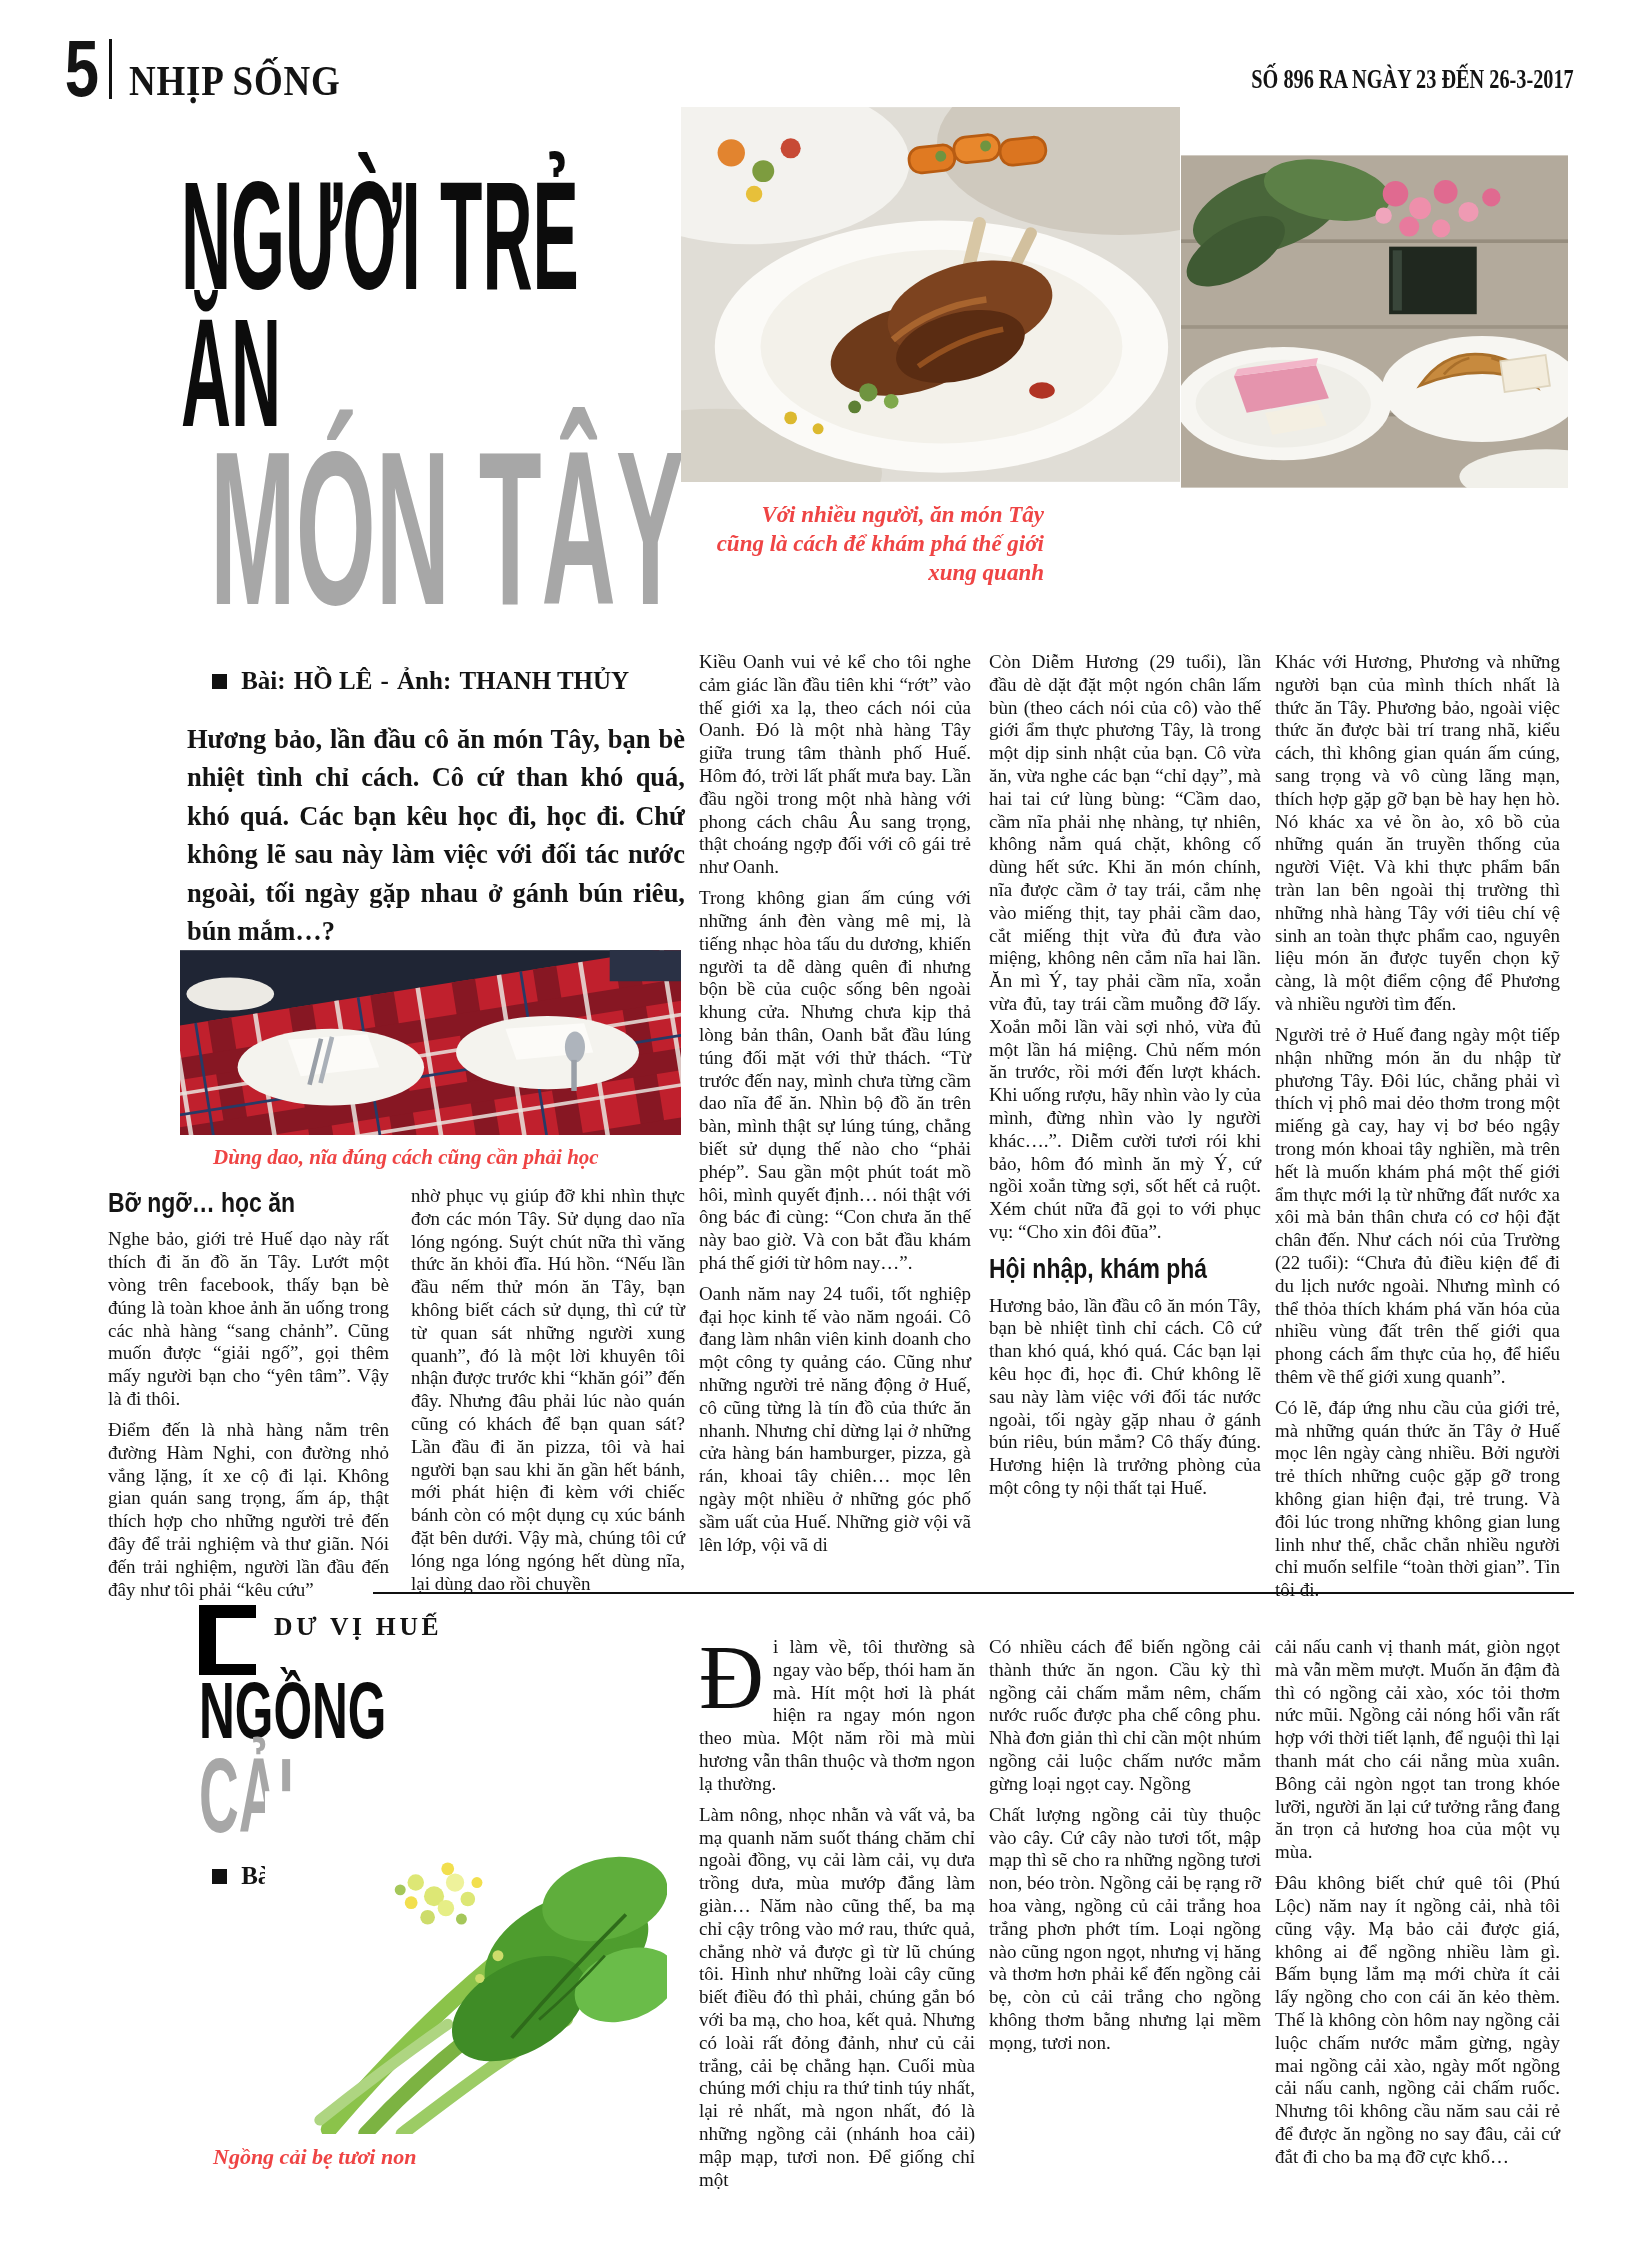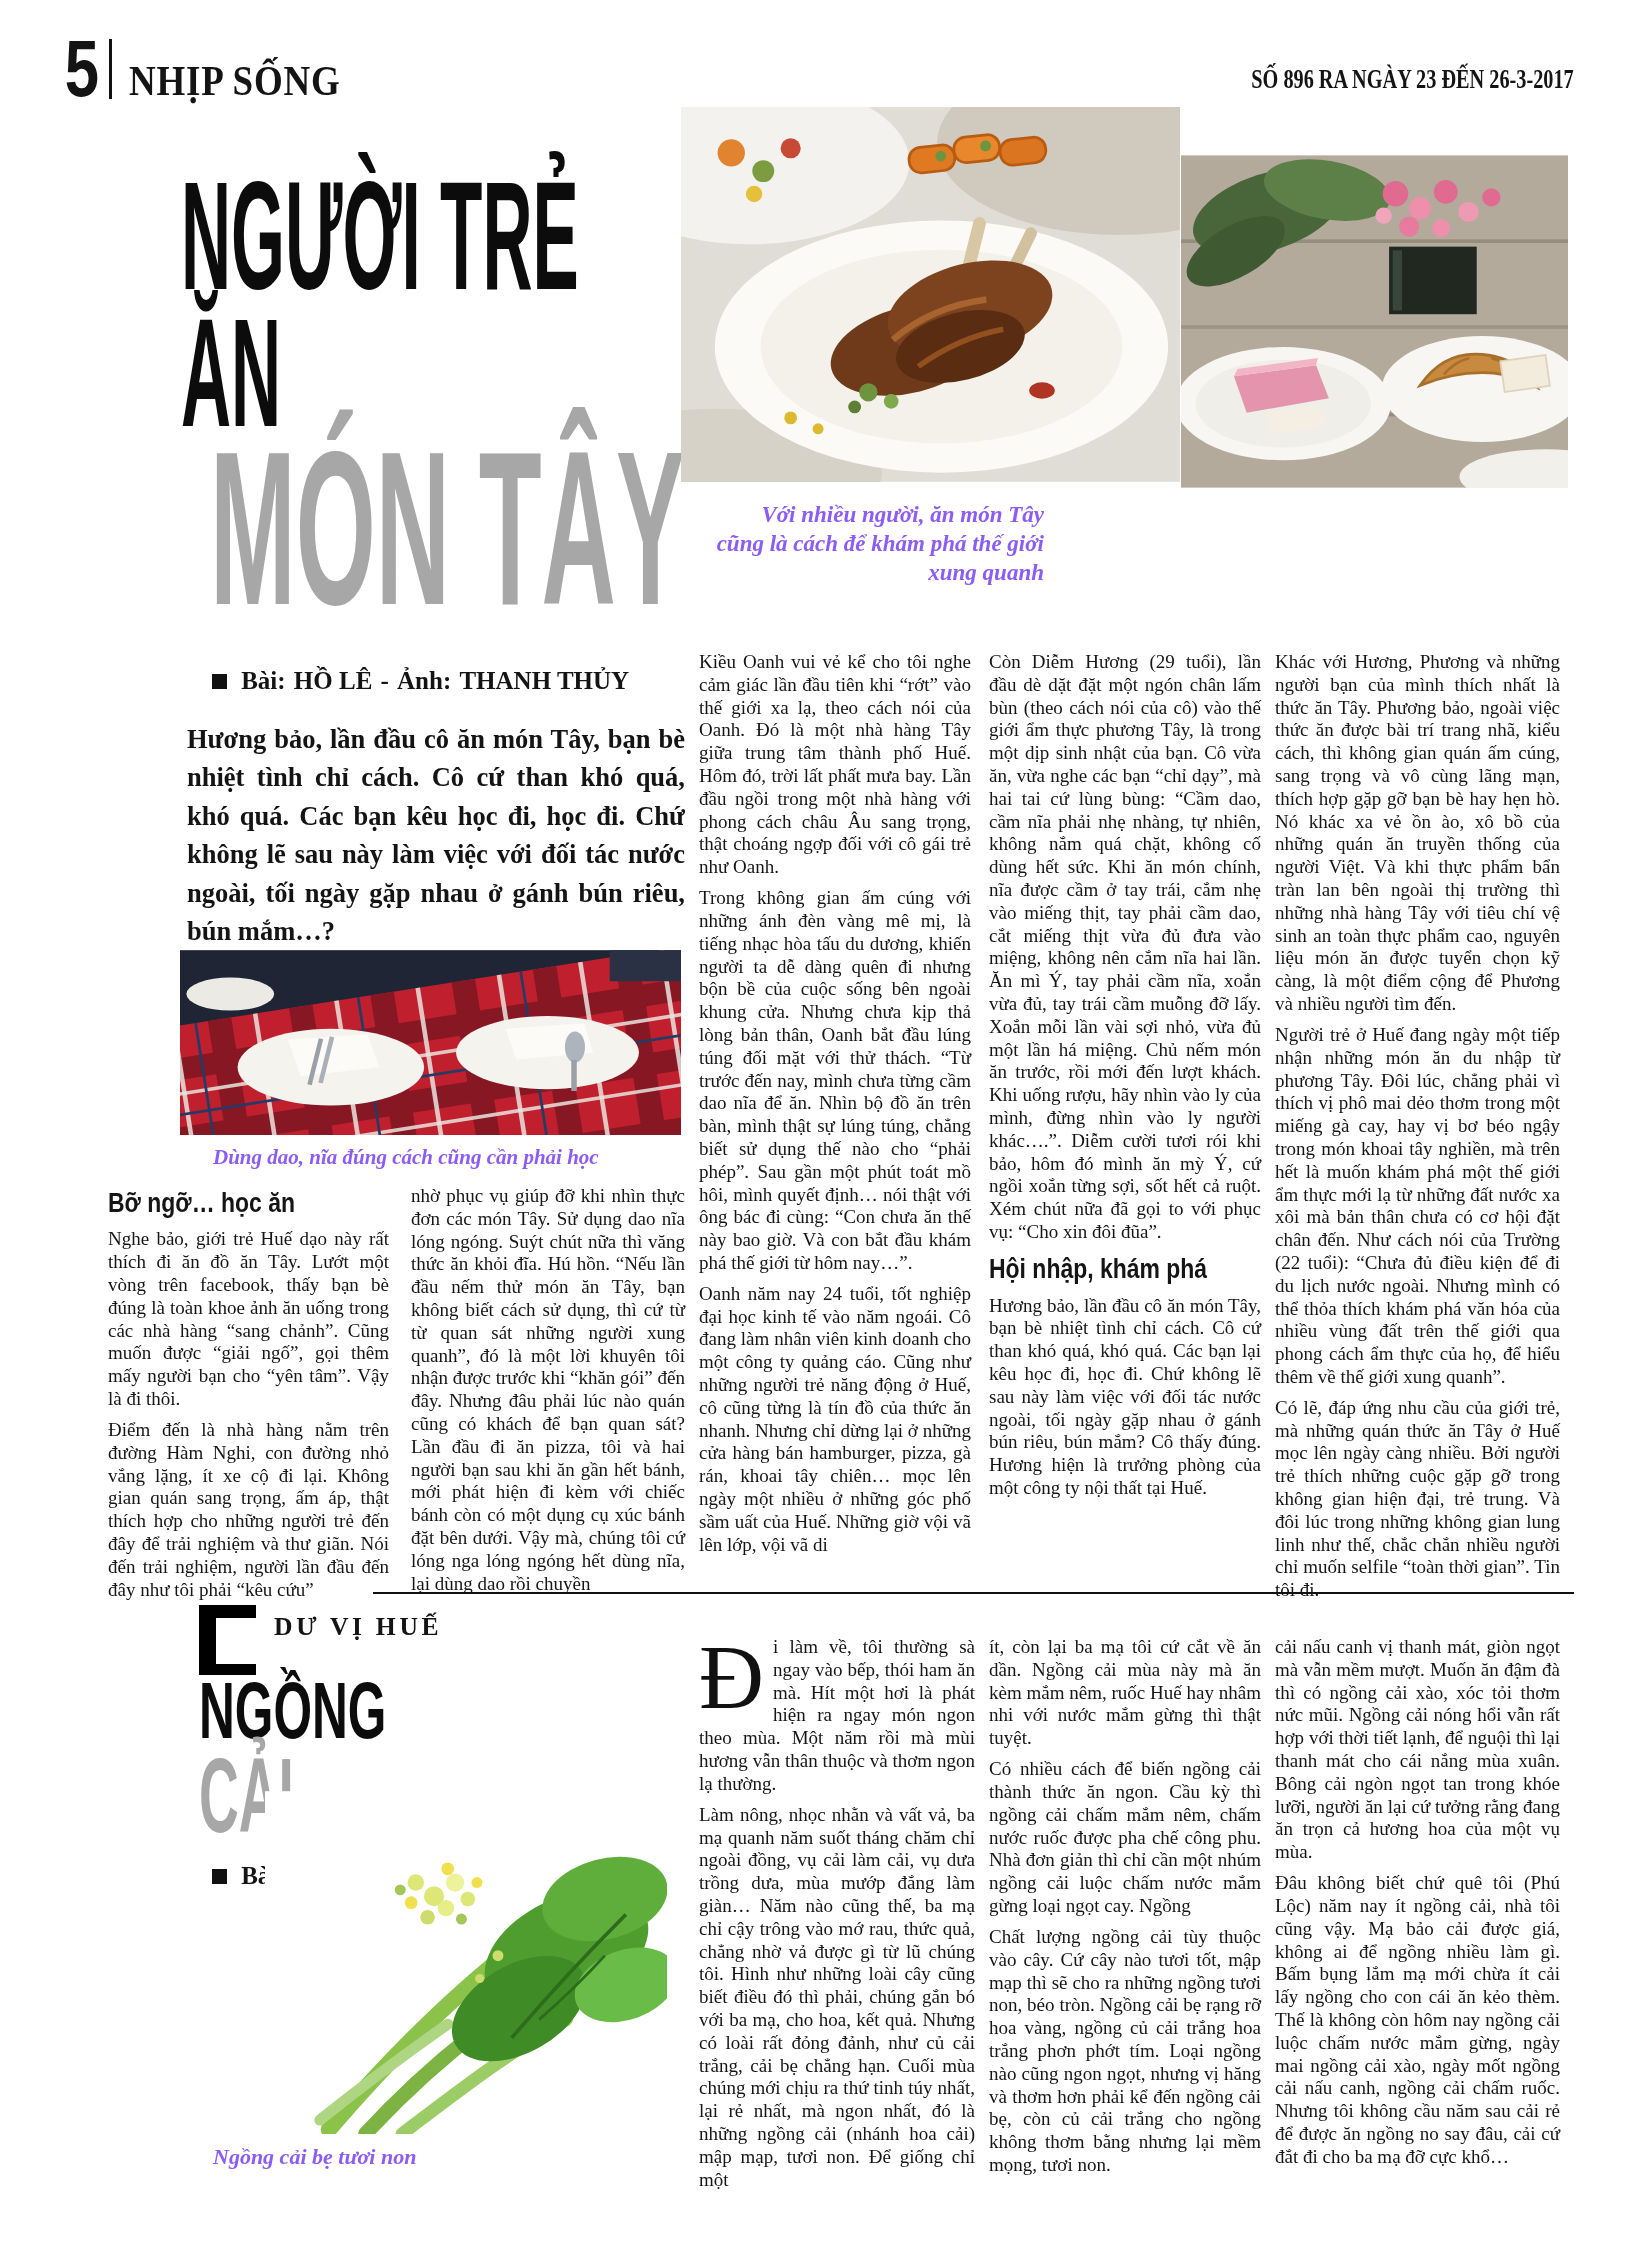--- a/index.html
+++ b/index.html
@@ -25,21 +25,21 @@
     line-height:0.92;}
 
   
   .byline{font-size:25px;white-space:nowrap;}
   .byline .sq{display:inline-block;width:14.6px;height:14.6px;background:#111;margin-right:14.6px;}
   .byline .lab{font-weight:bold;margin-right:8.2px;}
   .byline .nm{font-weight:bold;margin-right:8.2px;}
 
   .intro{font-weight:bold;font-size:26.5px;line-height:1.45;text-align:justify;}
 
-  .caption{font-style:italic;font-weight:bold;font-size:21px;line-height:1.25;color:#8b5cf6;}
+  .caption{font-style:italic;font-weight:bold;font-size:21px;line-height:1.25;color:#ef4444;}
 
   
   .body-col{font-size:19px;line-height:1.2;text-align:justify;color:#151515;}
   .body-col p{margin:0 0 8.2px 0;}
   .subhead{font-family:"Liberation Sans","DejaVu Sans",sans-serif;font-weight:bold;font-size:28px;
     margin:1.8px 0 9.1px 0;transform:scaleX(0.82);transform-origin:0 50%;white-space:nowrap;}
   .dropcap{float:left;font-size:90px;line-height:0.78;padding:7.3px 9.1px 0 0;color:#111;}
 
   .photo{display:block;}
   .section-rule{background:#101010;height:1.8px;}
@@ -261,21 +261,20 @@
   </svg>
 
   <div class="abs caption" style="left:213px;top:2143px;font-size:22px;">Ngồng cải bẹ tươi non</div>
 
   <div class="abs body-col" style="left:699px;top:1636px;width:276px;">
     <p><span class="dropcap">Đ</span><span>i làm về, tôi thường sà ngay vào bếp, thói ham ăn mà. Hít một hơi là phát hiện ra ngay món ngon theo mùa. Một năm rồi mà mùi hương vẫn thân thuộc và thơm ngon lạ thường.</span></p>
     <p>Làm nông, nhọc nhằn và vất vả, ba mạ quanh năm suốt tháng chăm chỉ ngoài đồng, vụ cải làm cải, vụ dưa trồng dưa, mùa mướp đắng làm giàn… Năm nào cũng thế, ba mạ chỉ cậy trông vào mớ rau, thức quả, chẳng nhờ vả được gì từ lũ chúng tôi. Hình như những loài cây cũng biết điều đó thì phải, chúng gắn bó với ba mạ, cho hoa, kết quả. Nhưng có loài rất đỏng đảnh, như củ cải trắng, cải bẹ chẳng hạn. Cuối mùa chúng mới chịu ra thứ tinh túy nhất, lại rẻ nhất, mà ngon nhất, đó là những ngồng cải (nhánh hoa cải) mập mạp, tươi non. Để giống chỉ một</p>
   </div>
 
   <div class="abs body-col" style="left:989px;top:1636px;width:272px;">
-    <p>ít, còn lại ba mạ tôi cứ cắt về ăn dần. Ngồng cải mùa này mà ăn kèm mắm nêm, ruốc Huế hay nhâm nhi với nước mắm gừng thì thật tuyệt.</p>
     <p>Có nhiều cách để biến ngồng cải thành thức ăn ngon. Cầu kỳ thì ngồng cải chấm mắm nêm, chấm nước ruốc được pha chế công phu. Nhà đơn giản thì chỉ cần một nhúm ngồng cải luộc chấm nước mắm gừng loại ngọt cay. Ngồng</p>
     <p>Chất lượng ngồng cải tùy thuộc vào cây. Cứ cây nào tươi tốt, mập mạp thì sẽ cho ra những ngồng tươi non, béo tròn. Ngồng cải bẹ rạng rỡ hoa vàng, ngồng củ cải trắng hoa trắng phơn phớt tím. Loại ngồng nào cũng ngon ngọt, nhưng vị hăng và thơm hơn phải kể đến ngồng cải bẹ, còn củ cải trắng cho ngồng không thơm bằng nhưng lại mềm mọng, tươi non.</p>
   </div>
 
   <div class="abs body-col" style="left:1275px;top:1636px;width:285px;">
     <p>cải nấu canh vị thanh mát, giòn ngọt mà vẫn mềm mượt. Muốn ăn đậm đà thì có ngồng cải xào, xóc tỏi thơm nức mũi. Ngồng cải nóng hổi vẫn rất hợp với thời tiết lạnh, để nguội thì lại thanh mát cho cái nắng mùa xuân. Bông cải ngòn ngọt tan trong khóe lưỡi, người ăn lại cứ tưởng rằng đang ăn trọn cả hương hoa của một vụ mùa.</p>
     <p>Đâu không biết chứ quê tôi (Phú Lộc) năm nay ít ngồng cải, nhà tôi cũng vậy. Mạ bảo cải được giá, không ai để ngồng nhiều làm gì. Bấm bụng lắm mạ mới chừa ít cải lấy ngồng cho con cái ăn kẻo thèm. Thế là không còn hôm nay ngồng cải luộc chấm nước mắm gừng, ngày mai ngồng cải xào, ngày mốt ngồng cải nấu canh, ngồng cải chấm ruốc. Nhưng tôi không cầu năm sau cải rẻ để được ăn ngồng no say đâu, cải cứ đắt đi cho ba mạ đỡ cực khổ…</p>
   </div>
 
 </div>

